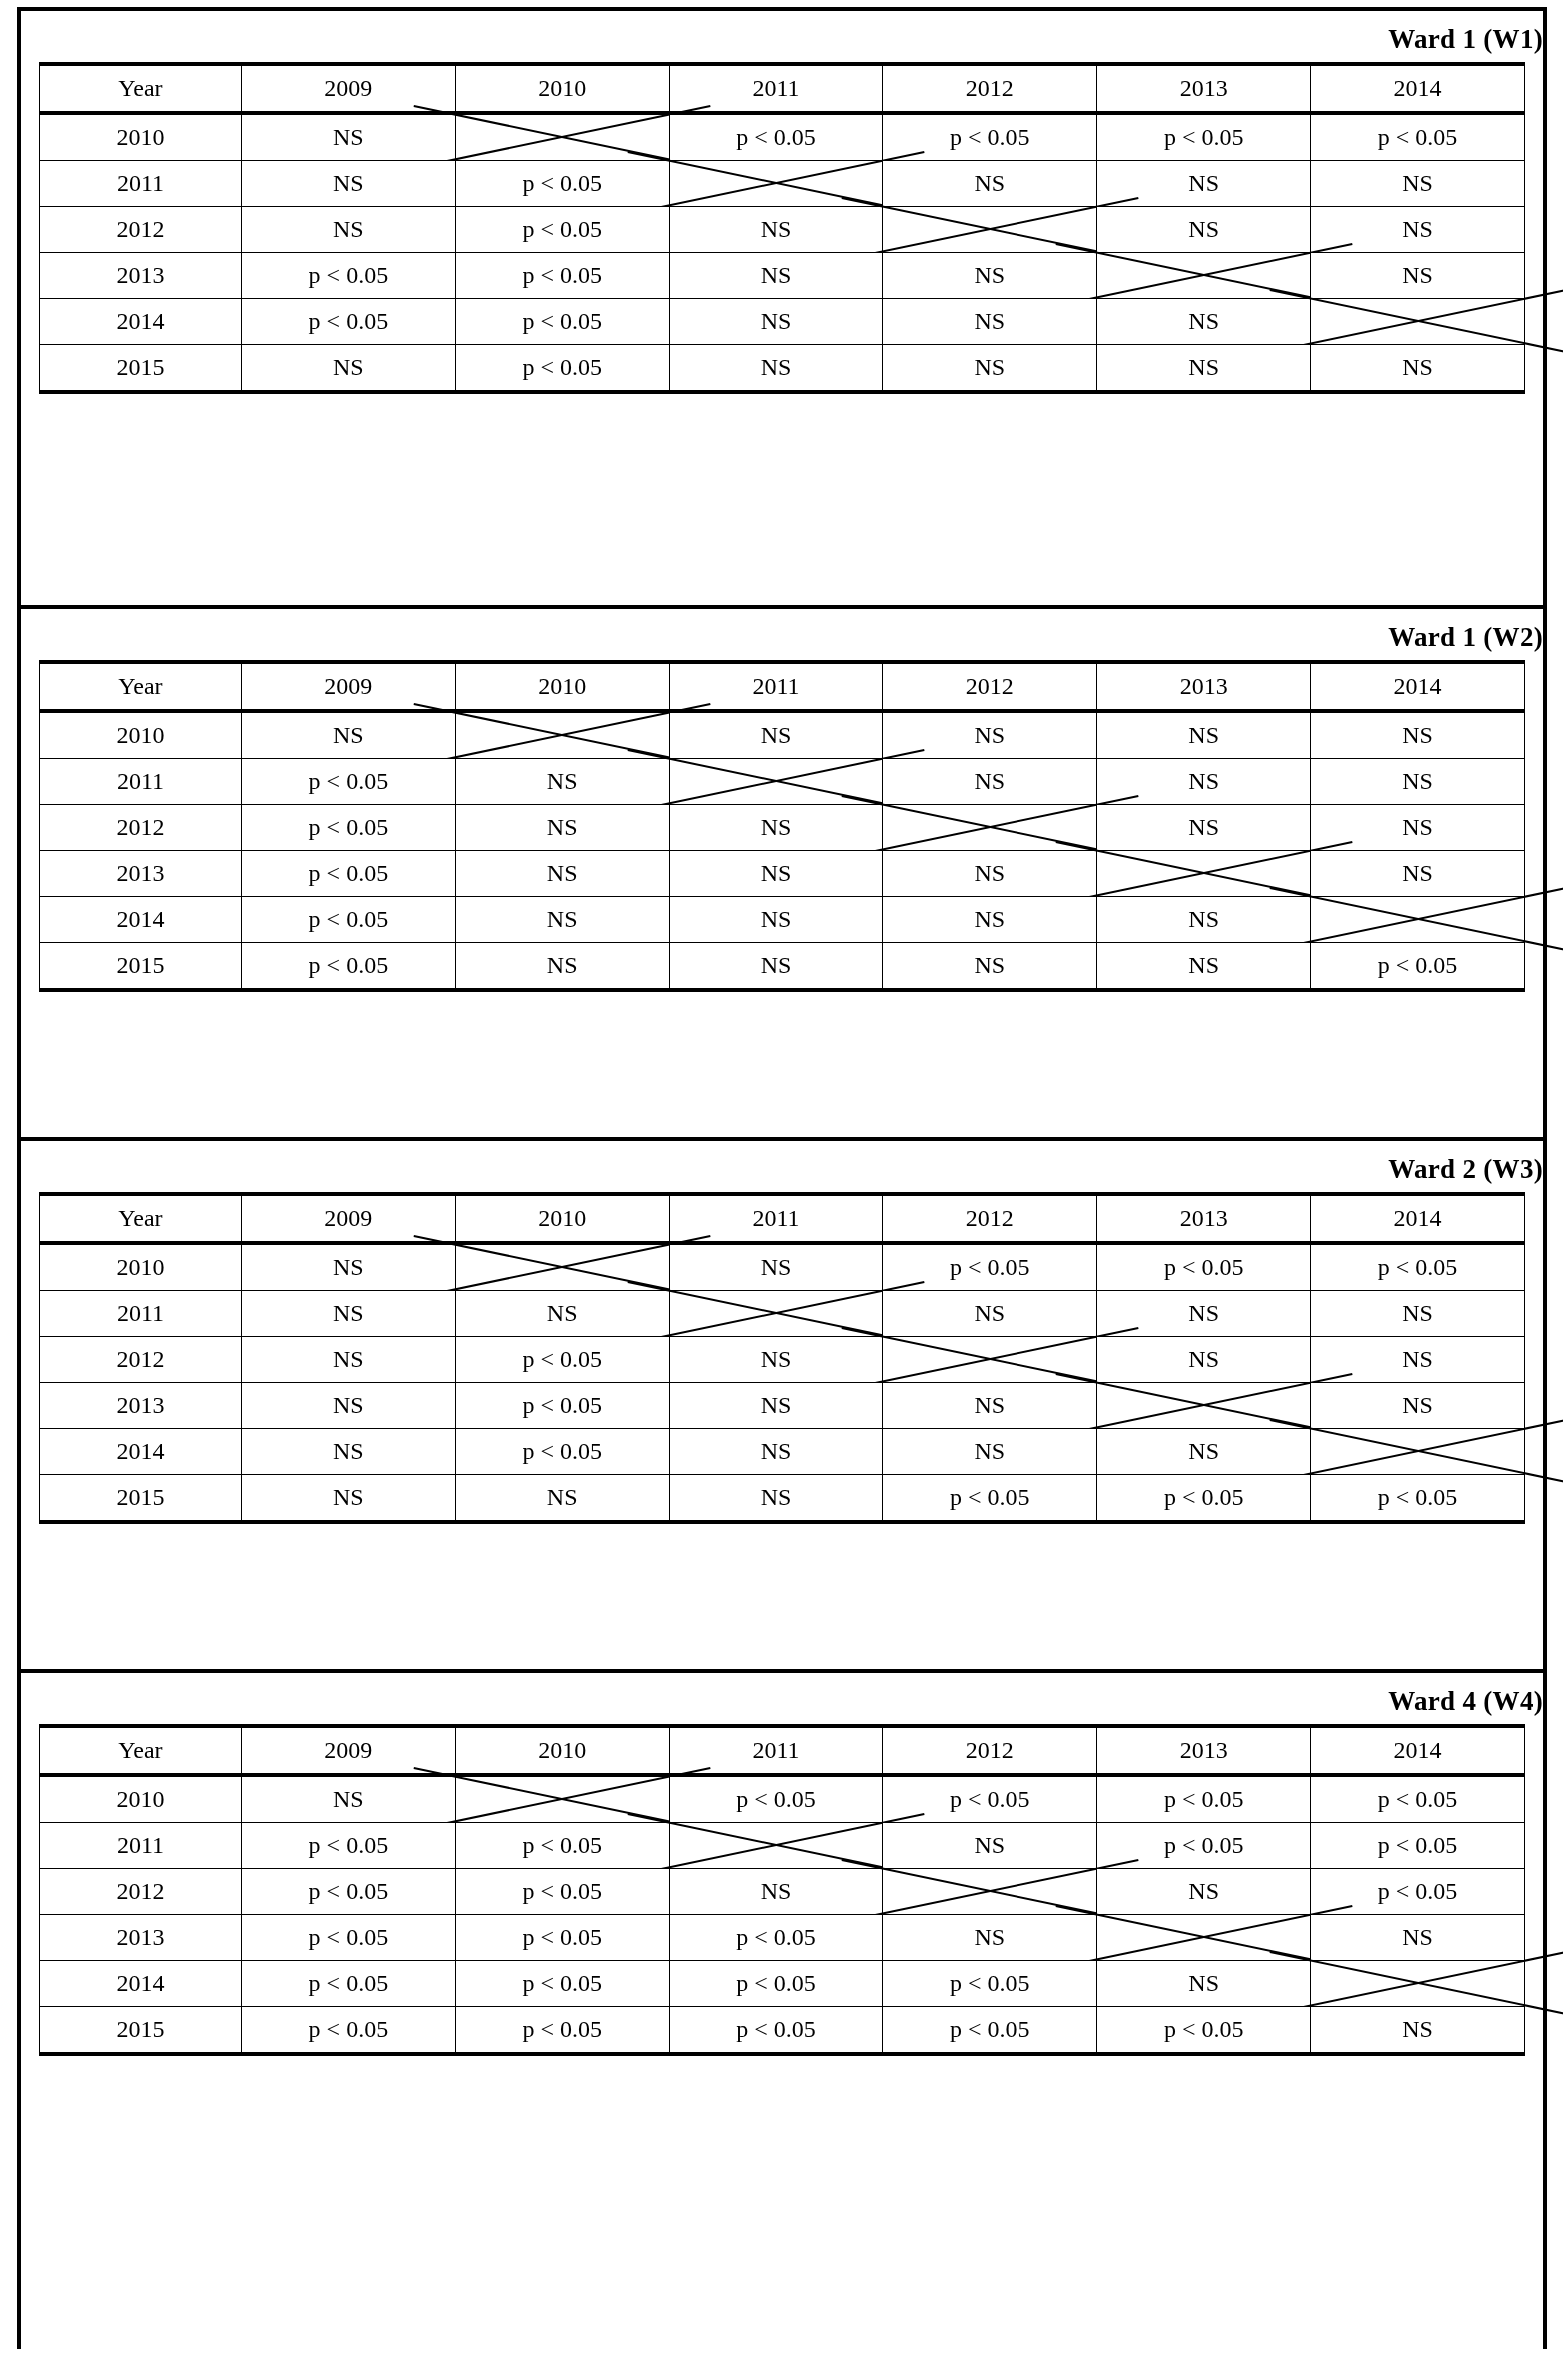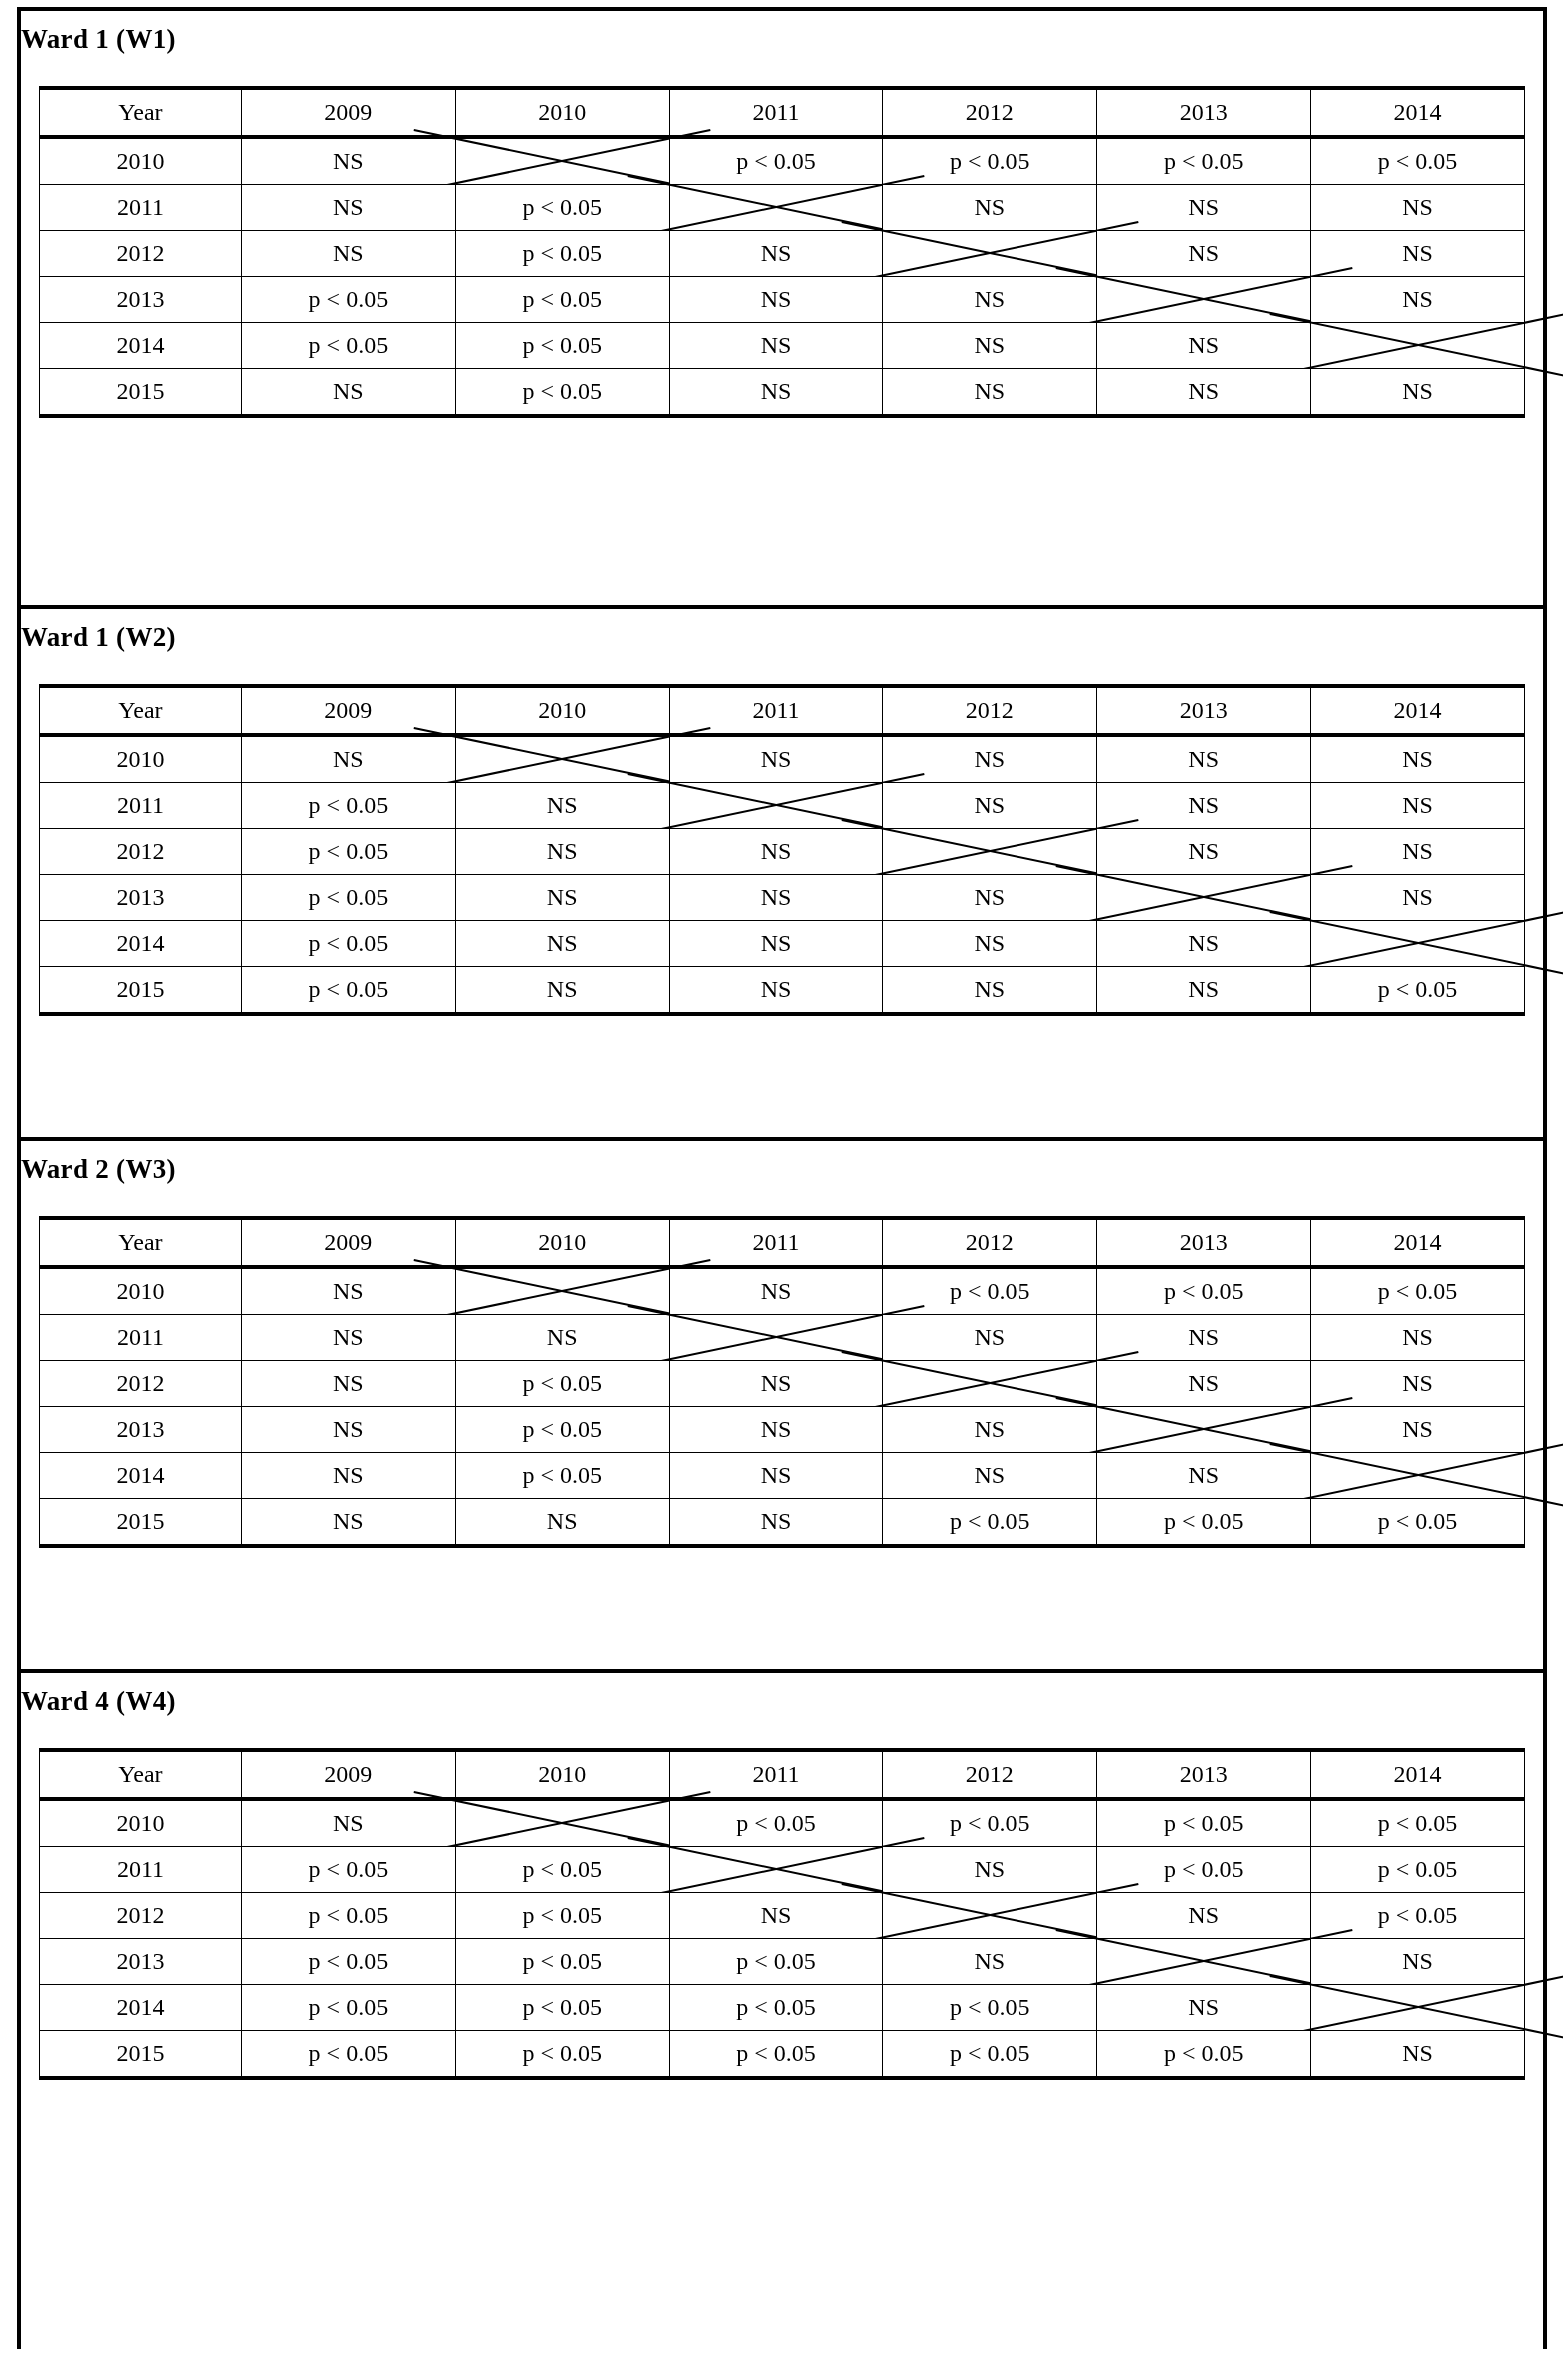--- a/index.html
+++ b/index.html
@@ -40,26 +40,26 @@
     position: relative;
     box-sizing: border-box;
     width: 100%;
     background: #ffffff;
   }
   .panel + .panel {
     border-top: 4.6px solid #000000;
   }
 
   .panel-title {
-    text-align: left;
+    text-align: right;
     font-weight: bold;
     font-size: 27px;
     line-height: 1;
     padding-top: 14.5px;
-    padding-bottom: 33px;
+    padding-bottom: 9px;
     letter-spacing: 0.3px;
   }
 
   .grid-wrap {
     padding: 0 18px 11.4px 18px;
   }
 
   table.ward-grid {
     border-collapse: collapse;
     table-layout: fixed;

